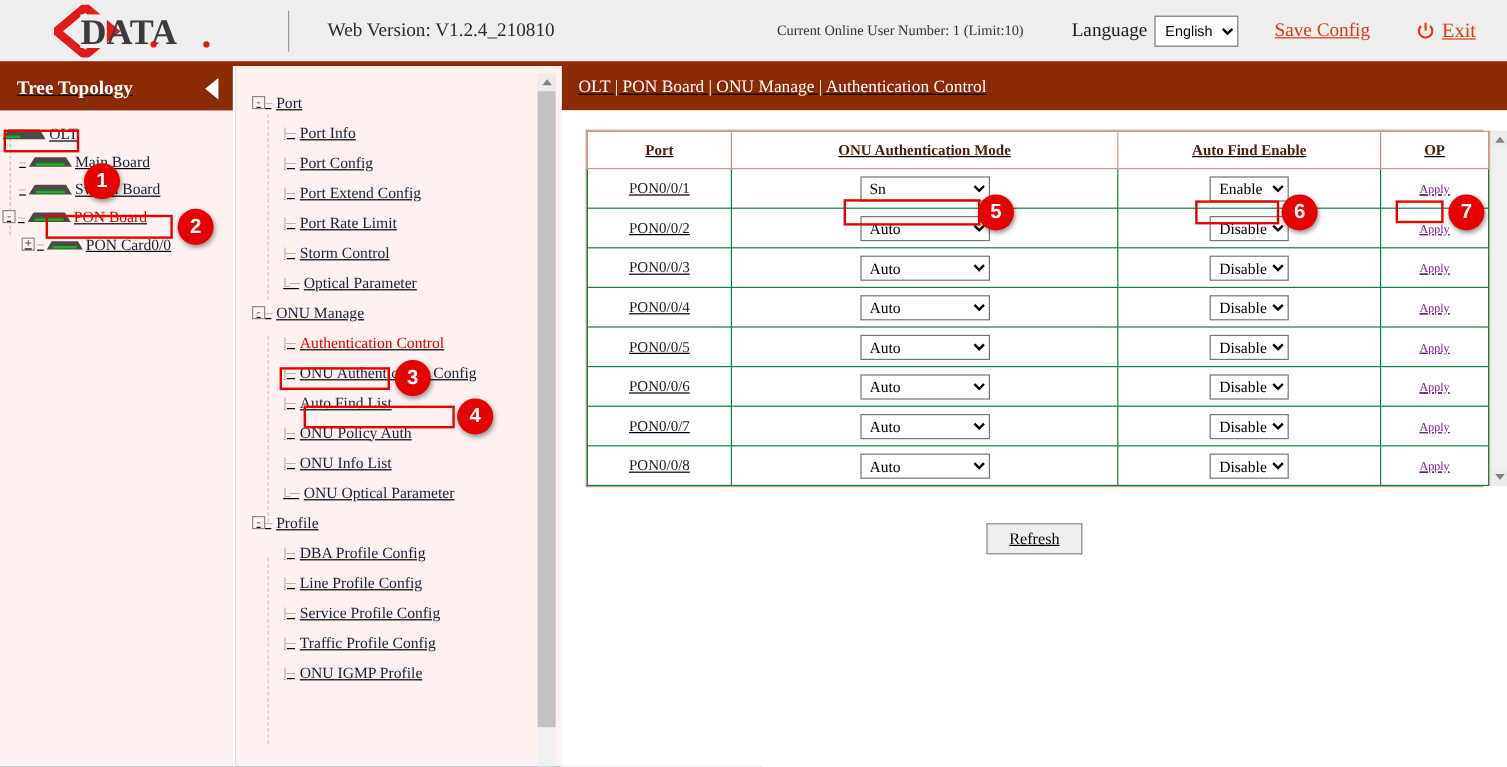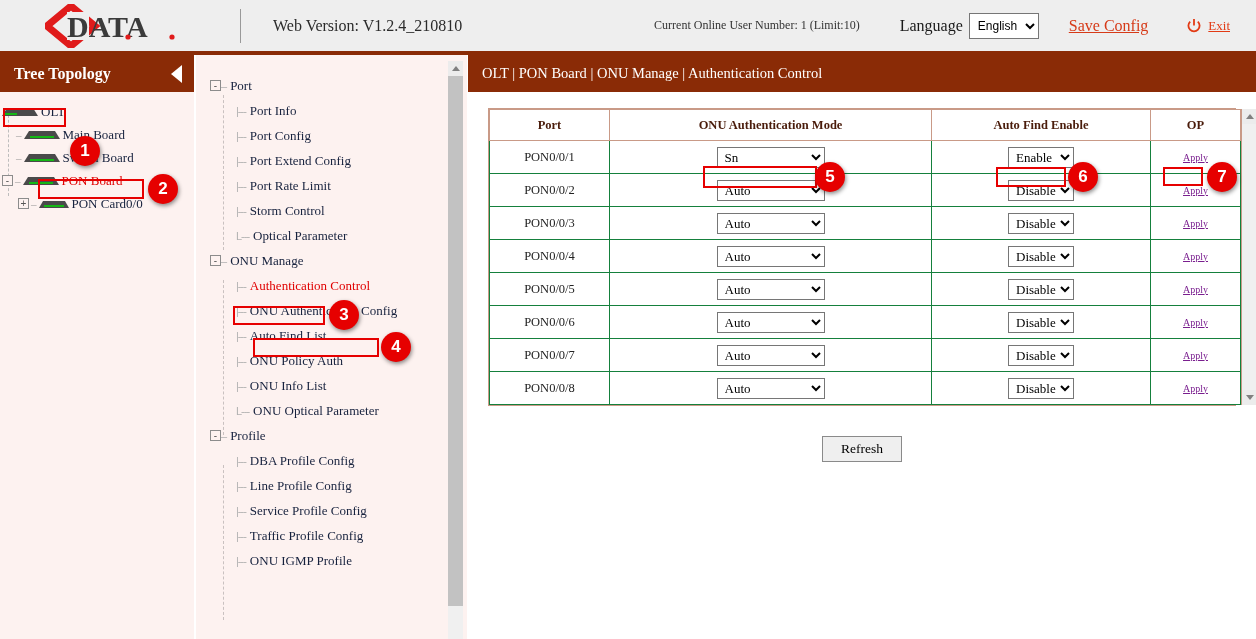--- a/index.html
+++ b/index.html
@@ -76,31 +76,32 @@
     margin-left: 30px;
     white-space: nowrap;
     cursor: pointer;
   }
   .exit-wrap {
     display: flex; align-items: center; margin-left: 38px; gap: 6px;
   }
   .power-icon { display: block; }
   .exit-link {
     font-family: "Liberation Serif", serif;
-    font-size: 13px;
+    font-size: 17px;
     color: #e23a14;
     text-decoration: underline;
     cursor: pointer;
   }
 
   
   .body-wrap {
     display: flex;
     height: 584px;
     background: #0c4a6e;
+    text-decoration: underline;
   }
 
   
   .tree-pane {
     width: 196px;
     background: #fdf2f0;
     border-right: 2px solid #ffffff;
     position: relative;
   }
   .tree-header {

